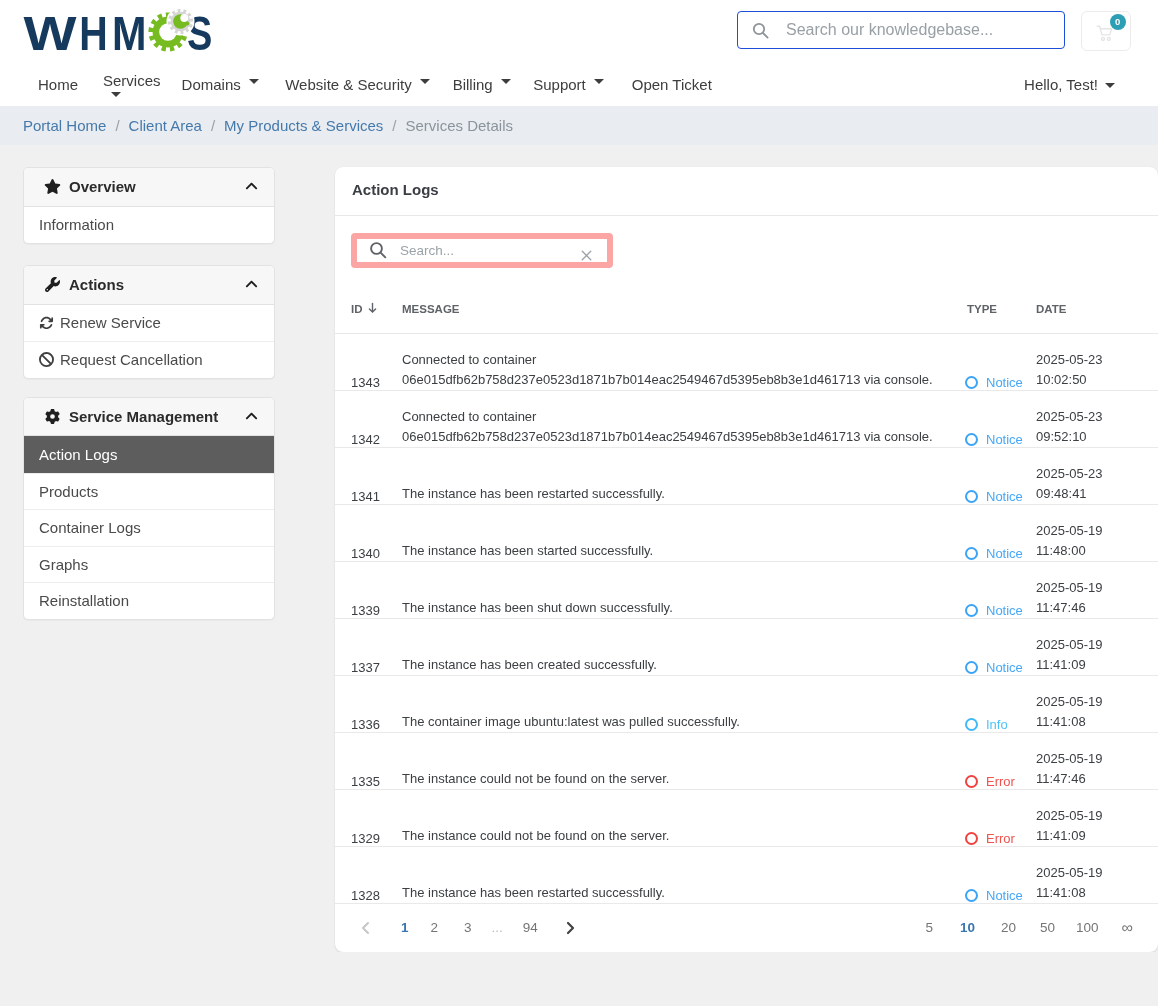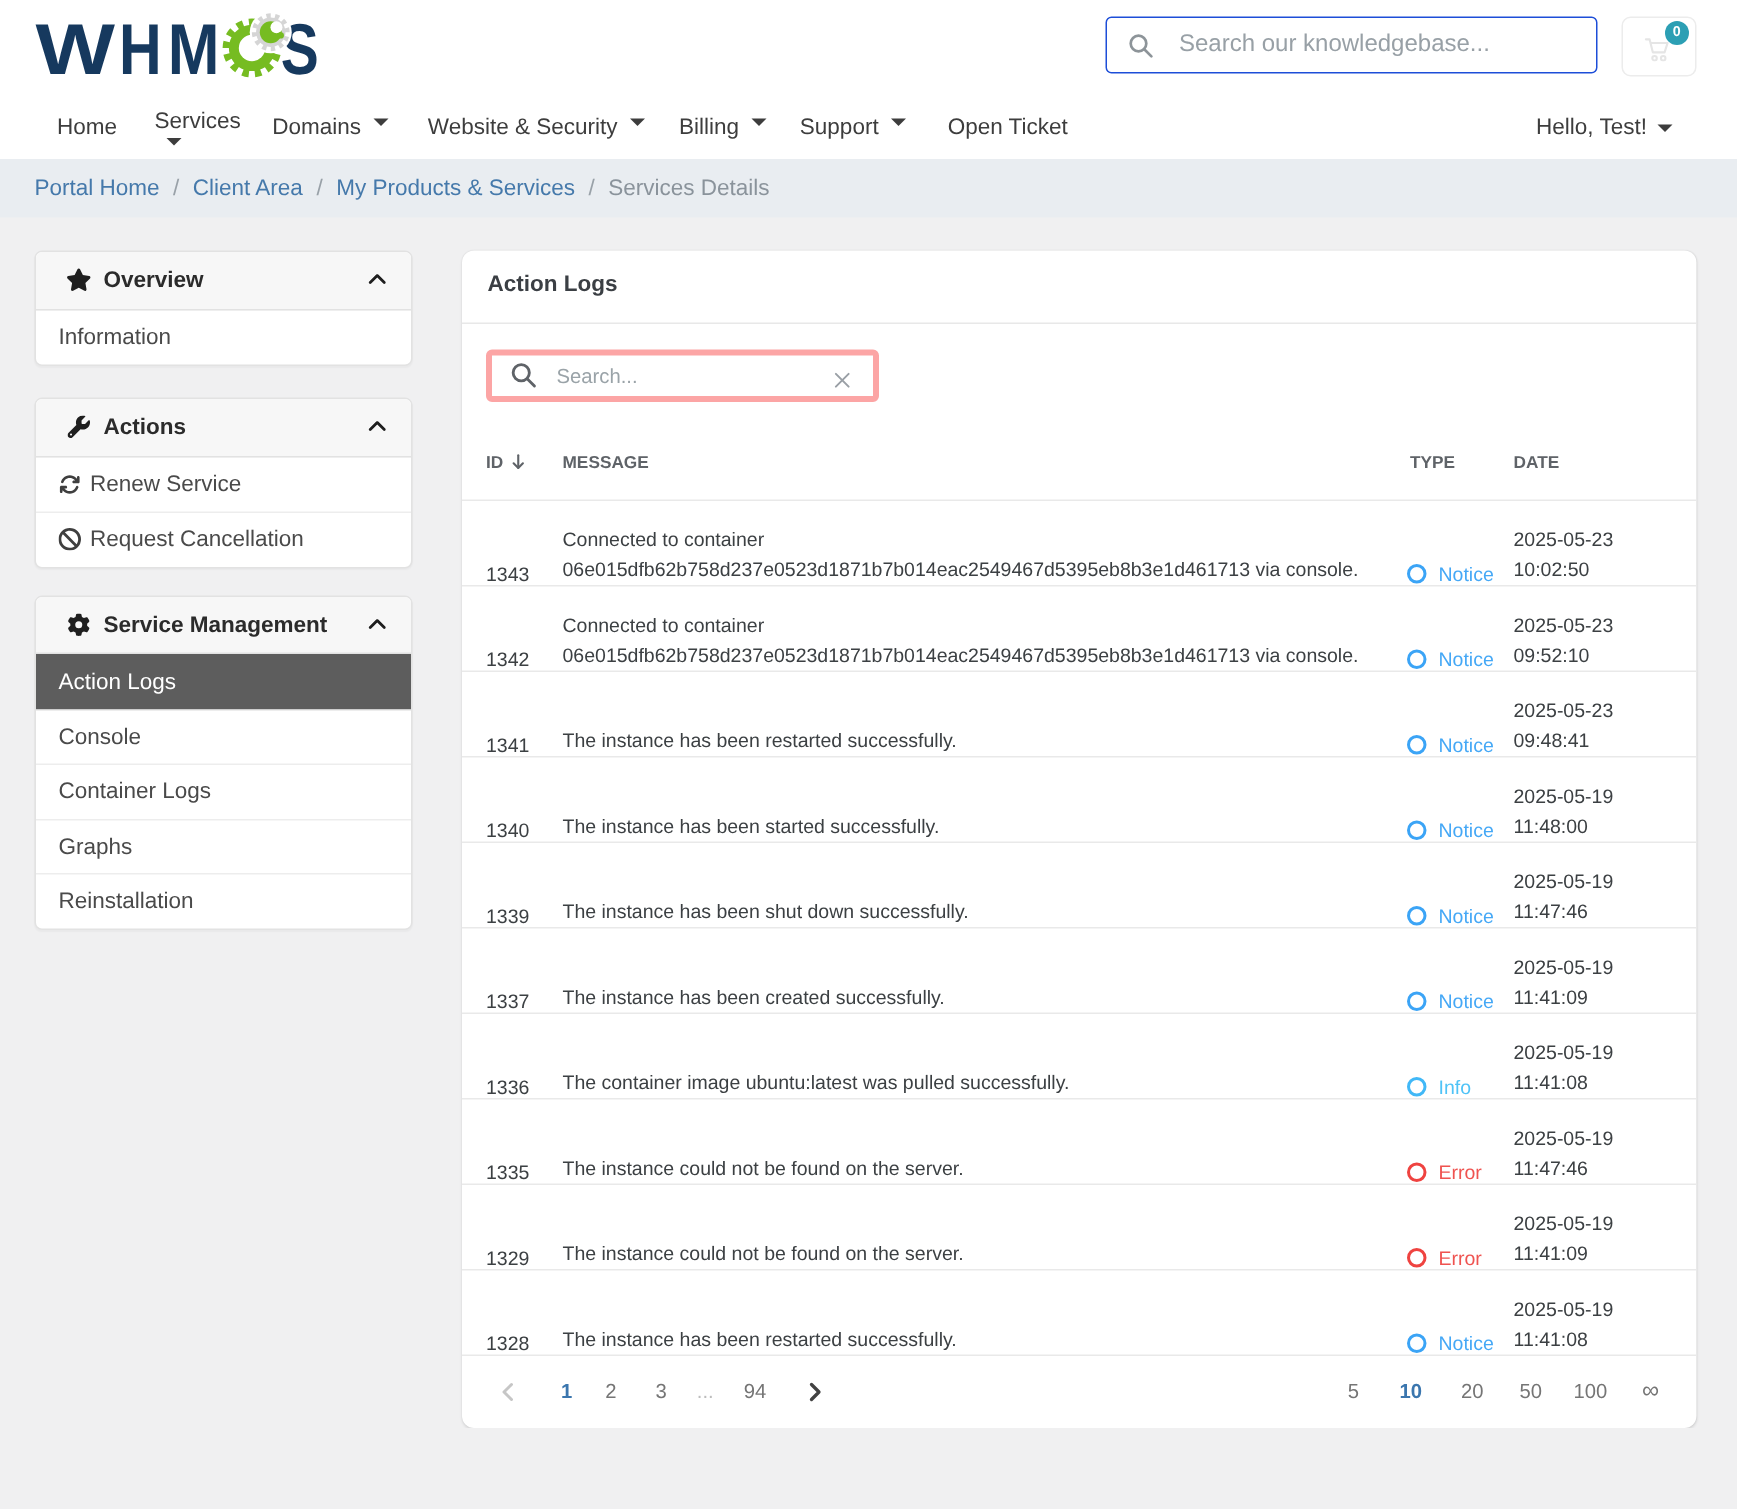--- a/index.html
+++ b/index.html
@@ -29,39 +29,39 @@
 .caret { display:inline-block; width:0; height:0; border-left:5px solid transparent; border-right:5px solid transparent; border-top:5.5px solid #3d3d3d; margin-left:8px; margin-top:3px; }
 .hello .caret { margin-left:6.5px; }
 .nav .hello { position:absolute; right:43.5px; display:flex; align-items:center; }
 
 
 .crumb { background:#e9edf1; height:39px; display:flex; align-items:center; font-size:15px; padding-left:23px; color:#8a939b; }
 .crumb a { color:#4579ab; text-decoration:none; }
 .crumb .sep { margin:0 9px; color:#99a1a8; }
 
 
-.content { display:flex; padding:22px 0 0 23px; }
+.content { display:flex; padding:22px 0 0 23px;gap:27px; }
 .sidebar { width:252px; }
 .main { width:823px; margin-left:33px; }
 
 
 .panel { background:#fff; border:1px solid #e2e2e2; border-radius:5px; margin-bottom:21px; overflow:hidden; box-shadow:0 1px 1px rgba(0,0,0,0.03); }
 .panel:nth-child(2) { margin-bottom:18px; }
 .panel-h { background:#f7f7f7; height:38.5px; display:flex; align-items:center; padding:0 15px 0 20px; border-bottom:1px solid #e2e2e2; font-size:15px; font-weight:bold; color:#2b2b2b; }
 .panel-h .ic { width:17px; margin-right:8px; display:flex; justify-content:center; }
 .panel-h .chev { margin-left:auto; }
 .pitem { display:flex; align-items:center; height:36.5px; padding-left:15px; font-size:15px; color:#4a4a4a; }
 .pitem + .pitem { border-top:1px solid #ededed; }
 .pitem .ic { width:15px; margin-right:6px; display:flex; }
 .pitem.active { background:#5d5d5d; color:#fff; }
 
 
 .card { background:#fff; border-radius:8px; box-shadow:0 1px 2px rgba(0,0,0,0.1), 0 0 1px rgba(0,0,0,0.08); }
 .card-h { height:48.5px; display:flex; align-items:center; padding-left:17px; padding-bottom:3px; border-bottom:1px solid #e8e8e8; font-size:15px; font-weight:bold; color:#3b3f44; }
-.tsearch { margin:17px 0 0 16px; width:262px; height:35px; border:4px solid #fca5a5; border-radius:4px; display:flex; align-items:center; position:relative; }
+.tsearch { margin:17px 0 0 16px; width:262px; height:35px; border:6px solid #fca5a5; border-radius:4px; display:flex; align-items:center; position:relative; }
 .tsearch .ph { font-size:13.5px; color:#9aa3a8; margin-left:13px; }
 .tsearch .clr { position:absolute; right:12px; top:8px; }
 
 .thead { display:flex; line-height:20px; padding:31.5px 16px 13.5px 16px; font-size:11.5px; font-weight:bold; color:#5f6368; }
 .trow { display:flex; align-items:flex-end; min-height:57px; border-top:1px solid #e9e9e9; padding:0 16px; font-size:13px; color:#3c4043; }
 .c-id { width:51px; flex:none; position:relative; }
 .c-msg { width:565px; flex:none; line-height:20px; padding-right:20px; }
 .c-type { width:69px; flex:none; display:flex; align-items:center; }
 .c-date { flex:1; line-height:20px; }
 .ring { width:13px; height:13px; border-radius:50%; border:2.5px solid; flex:none; margin-right:8px; margin-left:-2px; }
@@ -194,21 +194,21 @@
       <div class="panel-h"><span class="ic">
             <svg width="15" height="15" viewBox="0 0 512 512" style="display:block">
               <path fill="#1f1f1f" d="M495.9 166.6c3.2 8.7 .5 18.4-6.4 24.6l-43.3 39.4c1.1 8.3 1.7 16.8 1.7 25.4s-.6 17.1-1.7 25.4l43.3 39.4c6.9 6.2 9.6 15.9 6.4 24.6c-4.4 11.9-9.7 23.3-15.8 34.3l-4.7 8.1c-6.6 11-14 21.4-22.1 31.2c-5.9 7.2-15.7 9.6-24.5 6.8l-55.7-17.7c-13.4 10.3-28.2 18.9-44 25.4l-12.5 57.1c-2 9.1-9 16.3-18.2 17.8c-13.8 2.3-28 3.5-42.5 3.5s-28.7-1.2-42.5-3.5c-9.2-1.5-16.2-8.7-18.2-17.8l-12.5-57.1c-15.8-6.5-30.6-15.1-44-25.4L83.1 425.9c-8.8 2.8-18.6 .3-24.5-6.8c-8.1-9.8-15.5-20.2-22.1-31.2l-4.7-8.1c-6.1-11-11.4-22.4-15.8-34.3c-3.2-8.7-.5-18.4 6.4-24.6l43.3-39.4C64.6 273.1 64 264.6 64 256s.6-17.1 1.7-25.4L22.4 191.2c-6.9-6.2-9.6-15.9-6.4-24.6c4.4-11.9 9.7-23.3 15.8-34.3l4.7-8.1c6.6-11 14-21.4 22.1-31.2c5.9-7.2 15.7-9.6 24.5-6.8l55.7 17.7c13.4-10.3 28.2-18.9 44-25.4l12.5-57.1c2-9.1 9-16.3 18.2-17.8C227.3 1.2 241.5 0 256 0s28.7 1.2 42.5 3.5c9.2 1.5 16.2 8.7 18.2 17.8l12.5 57.1c15.8 6.5 30.6 15.1 44 25.4l55.7-17.7c8.8-2.8 18.6-.3 24.5 6.8c8.1 9.8 15.5 20.2 22.1 31.2l4.7 8.1c6.1 11 11.4 22.4 15.8 34.3zM256 336a80 80 0 1 0 0-160 80 80 0 1 0 0 160z"></path>
             </svg>
           </span>Service Management<span class="chev">
             <svg width="15" height="15" viewBox="0 0 448 512" style="display:block">
               <path fill="#1f1f1f" d="M201.4 137.4c12.5-12.5 32.8-12.5 45.3 0l160 160c12.5 12.5 12.5 32.8 0 45.3s-32.8 12.5-45.3 0L224 205.3 86.6 342.6c-12.5 12.5-32.8 12.5-45.3 0s-12.5-32.8 0-45.3l160-160z"></path>
             </svg>
           </span></div>
       <div class="pitem active">Action Logs</div>
-      <div class="pitem">Console</div>
+      <div class="pitem">Products</div>
       <div class="pitem">Container Logs</div>
       <div class="pitem">Graphs</div>
       <div class="pitem">Reinstallation</div>
     </div>
   </div>
 
   <div class="main">
     <div class="card">
       <div class="card-h">Action Logs</div>
       <div class="tsearch">

